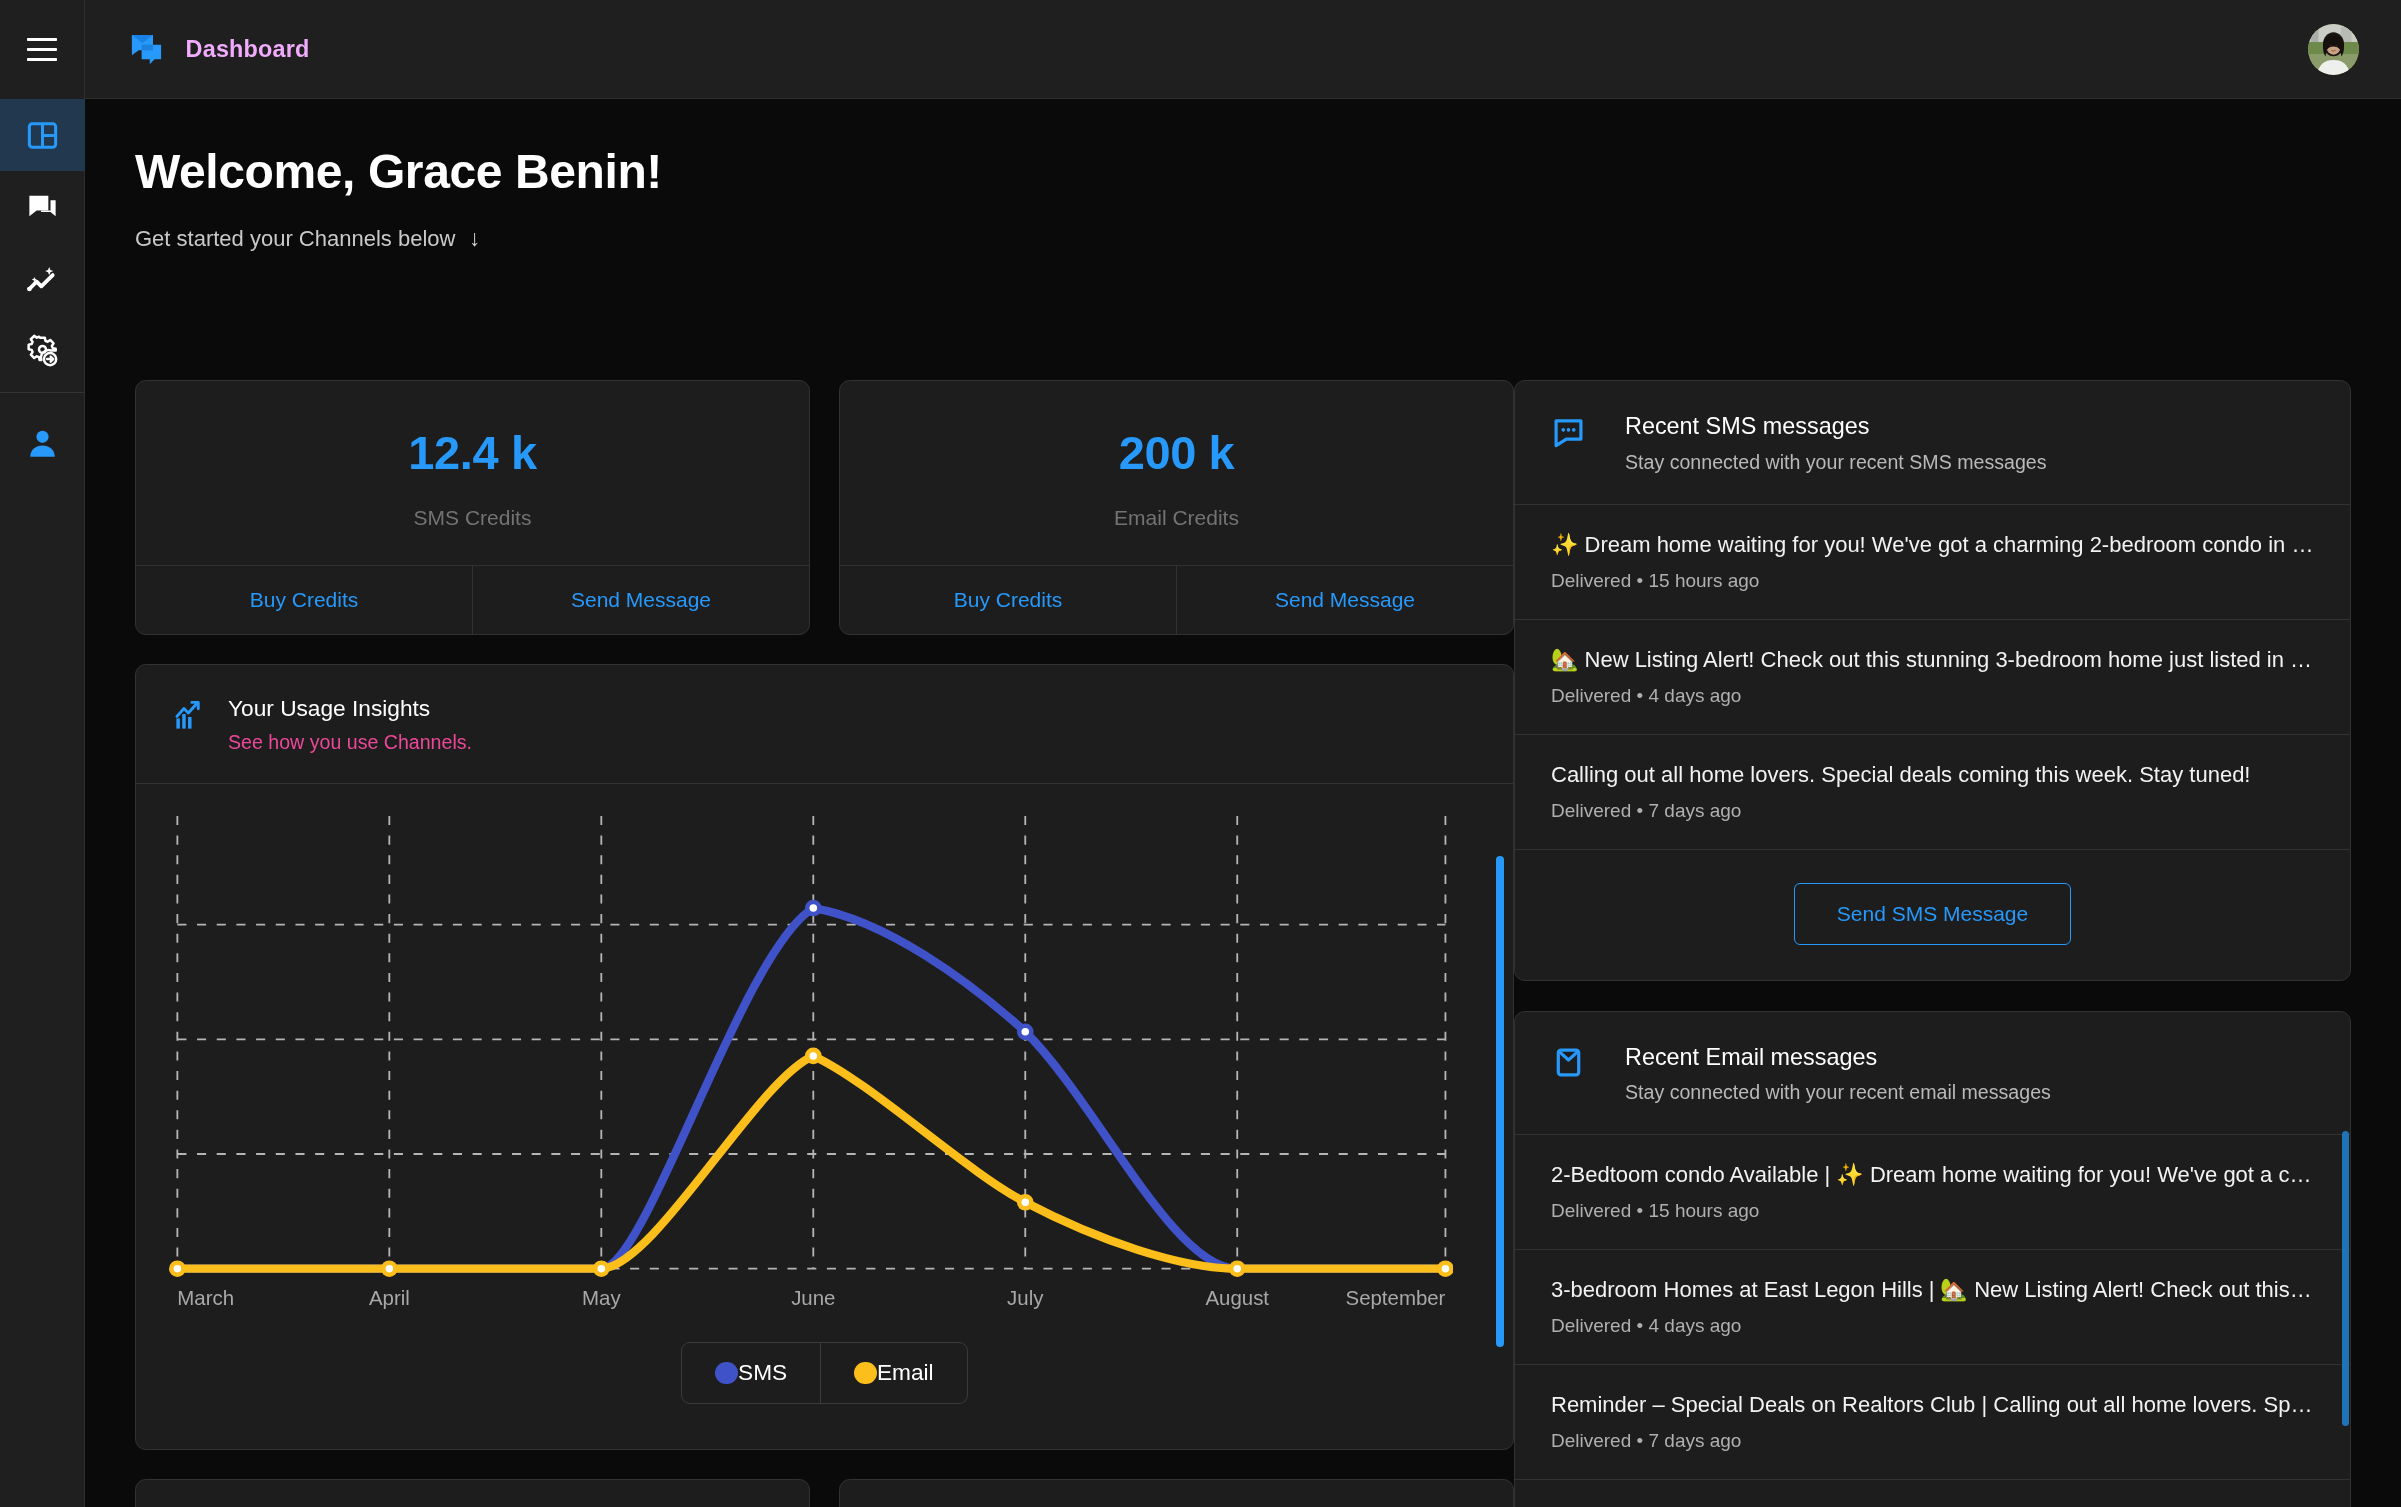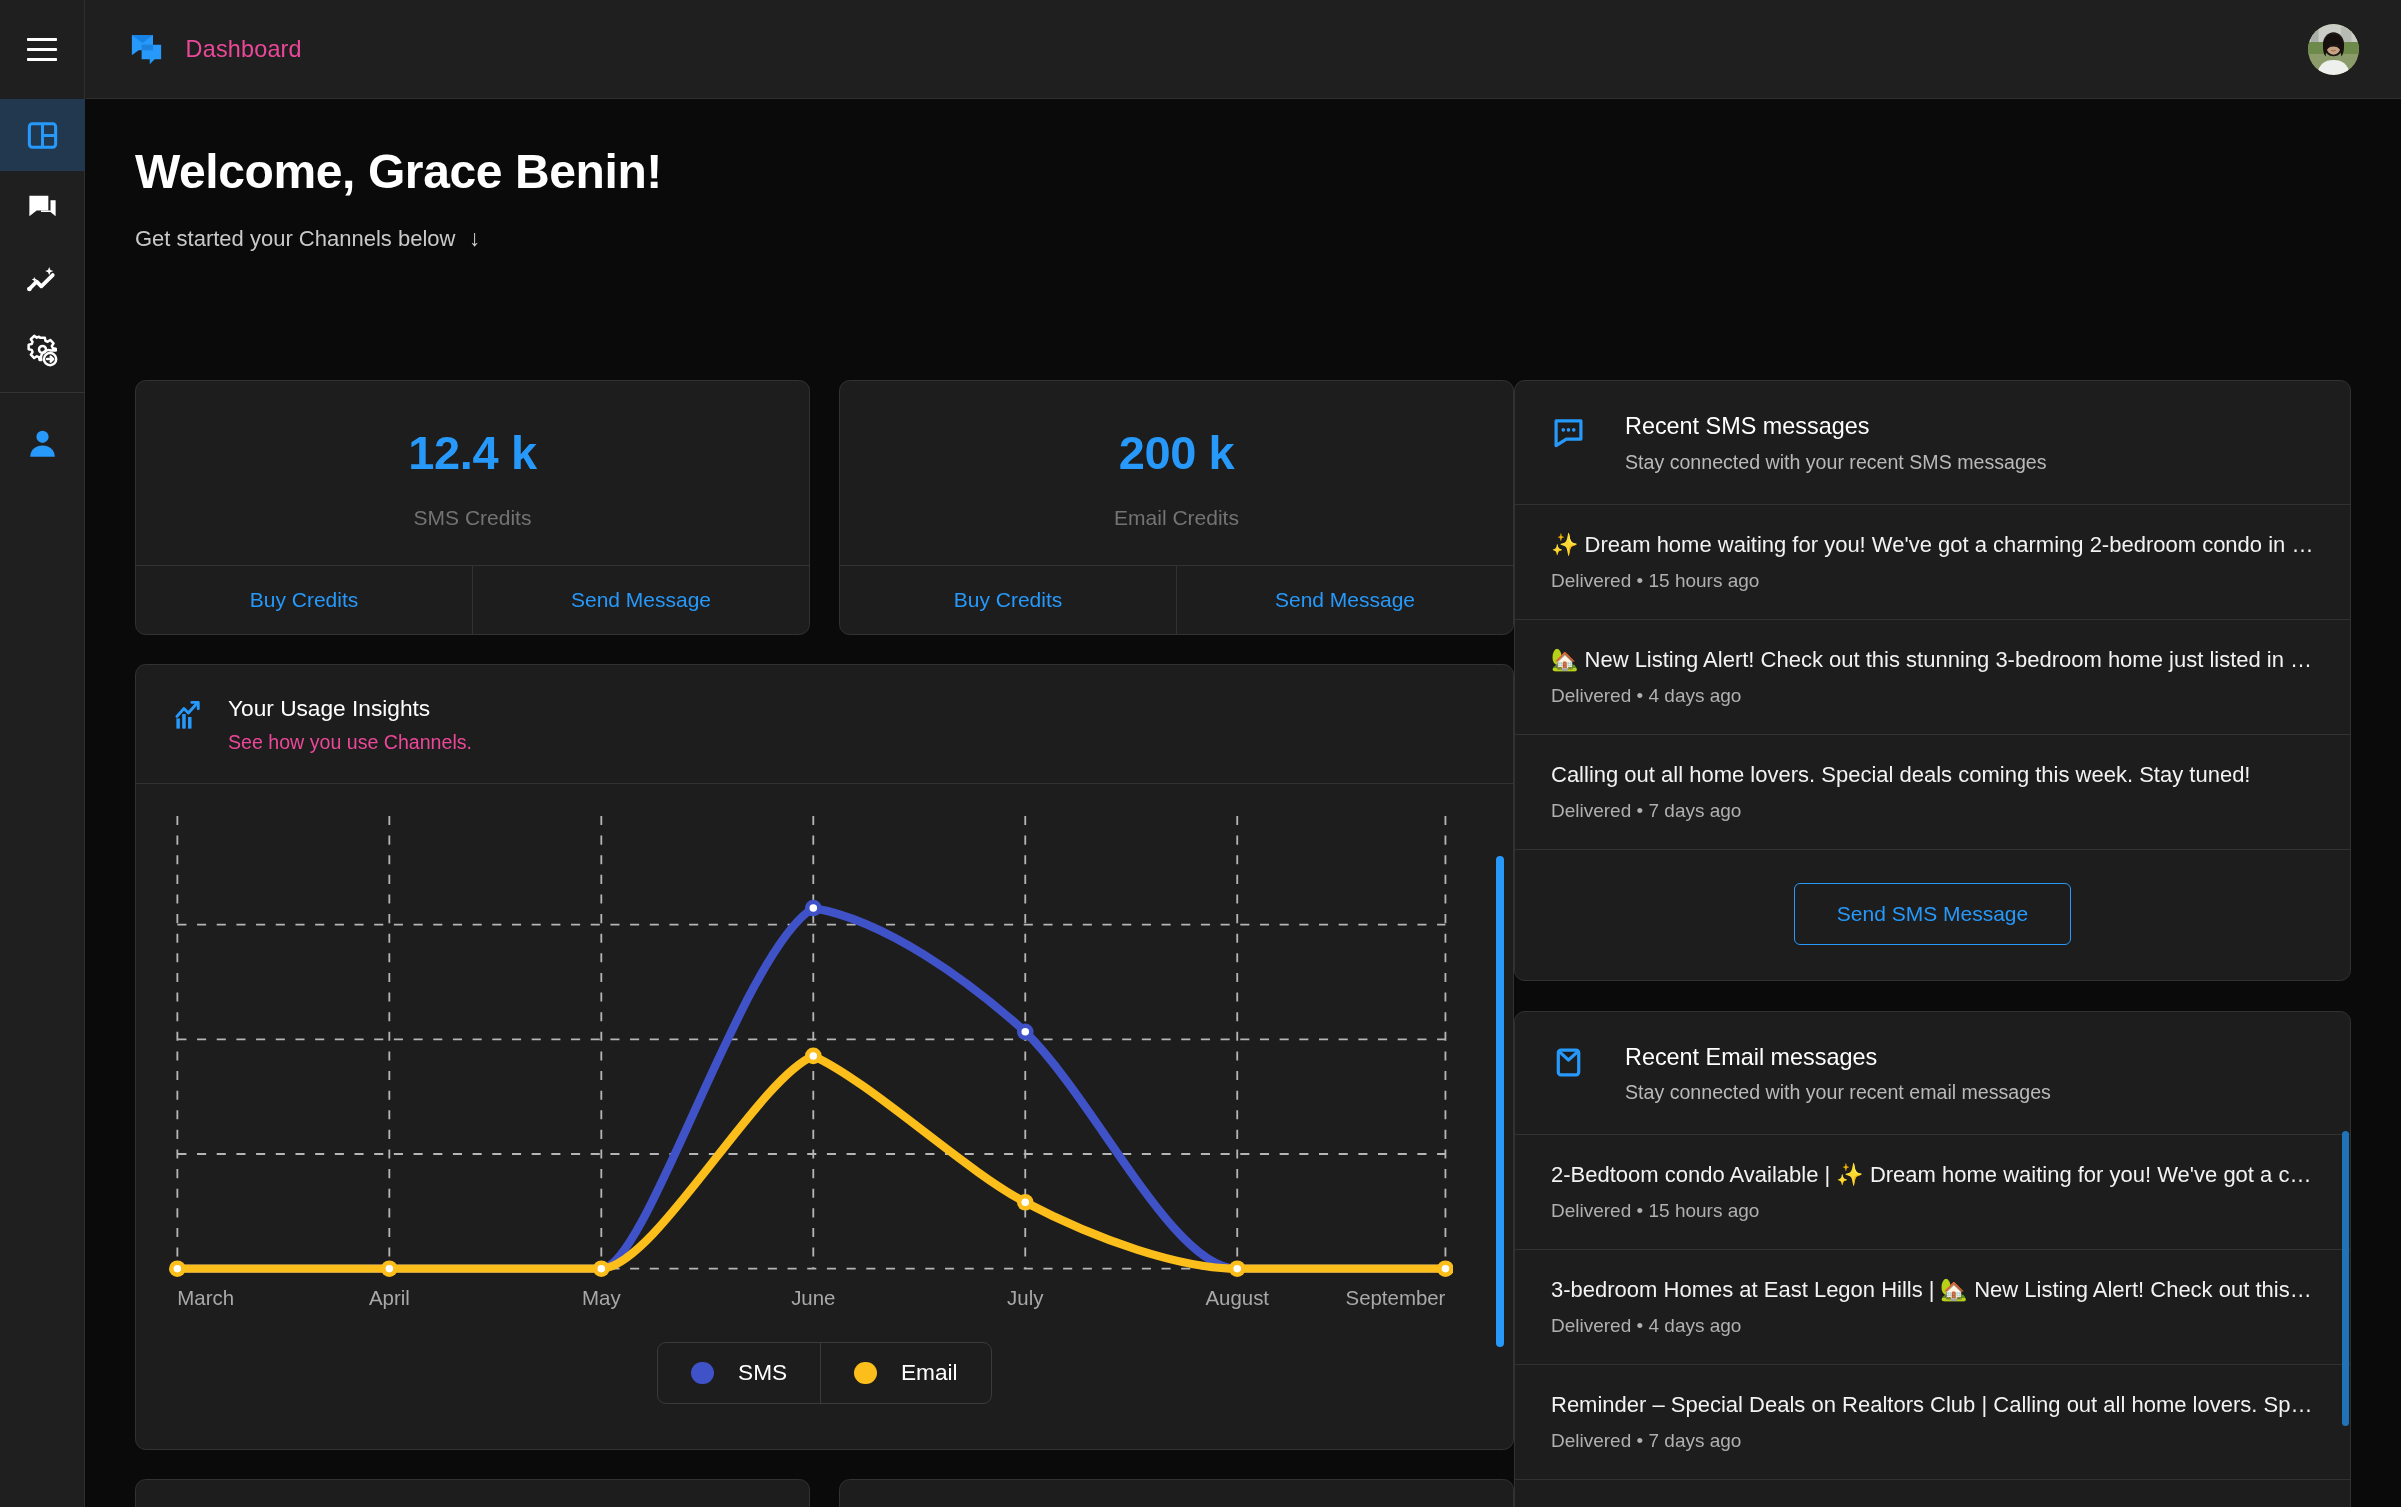--- a/index.html
+++ b/index.html
@@ -60,21 +60,21 @@
     width: 2316px; height: 99px;
     background: #1f1f1f;
     border-bottom: 0.8px solid #2e2e2e;
     display: flex;
     align-items: center;
     z-index: 4;
   }
   #brand { display: flex; align-items: center; gap: 19.6px; margin-left: 42px; }
   #brand .logo { width: 39px; height: 39px; display: block; }
   #brand .title {
-    font-size: 23.4px; font-weight: normal; color: #ec4899; letter-spacing: 0.2px;
+    font-size: 23.4px; font-weight: bold; color: #f0abfc; letter-spacing: 0.2px;
   }
   #avatar {
     margin-left: auto; margin-right: 42px;
     width: 51px; height: 51px; border-radius: 50%;
     overflow: hidden; cursor: pointer;
     background: #6e7b50;
     position: relative;
     flex: 0 0 auto;
   }
   #avatar svg { display: block; width: 51px; height: 51px; }
@@ -177,21 +177,21 @@
     left: 0; right: 0; bottom: 45px;
     display: flex; justify-content: center;
   }
   .legend-box {
     display: flex;
     border: 0.8px solid #3a3a3a;
     border-radius: 9px;
     overflow: hidden;
   }
   .legend-item {
-    display: flex; align-items: center; gap: 24px;
+    display: flex; align-items: center; gap: 0;
     padding: 16.6px 33px;
     border-right: 0.8px solid #3a3a3a;
     cursor: pointer;
   }
   .legend-item:last-child { border-right: 0; }
   .legend-dot { width: 22.7px; height: 22.7px; border-radius: 50%; flex: 0 0 auto; }
   .legend-label { font-size: 22.7px; color: #ffffff; }
 
   
   #tile-row { margin-top: 29px; display: flex; gap: 29px; }

